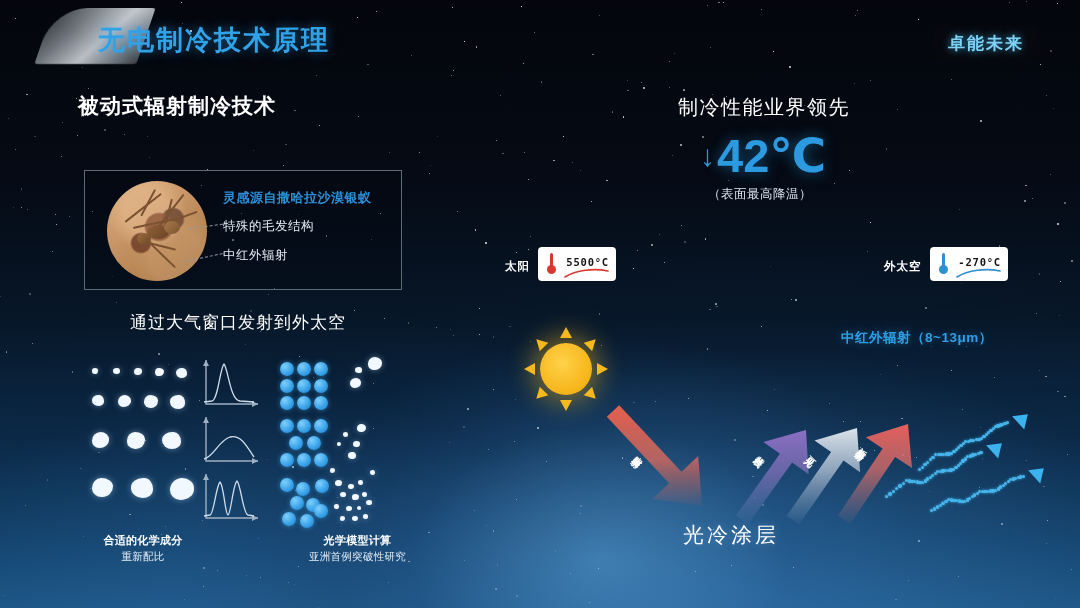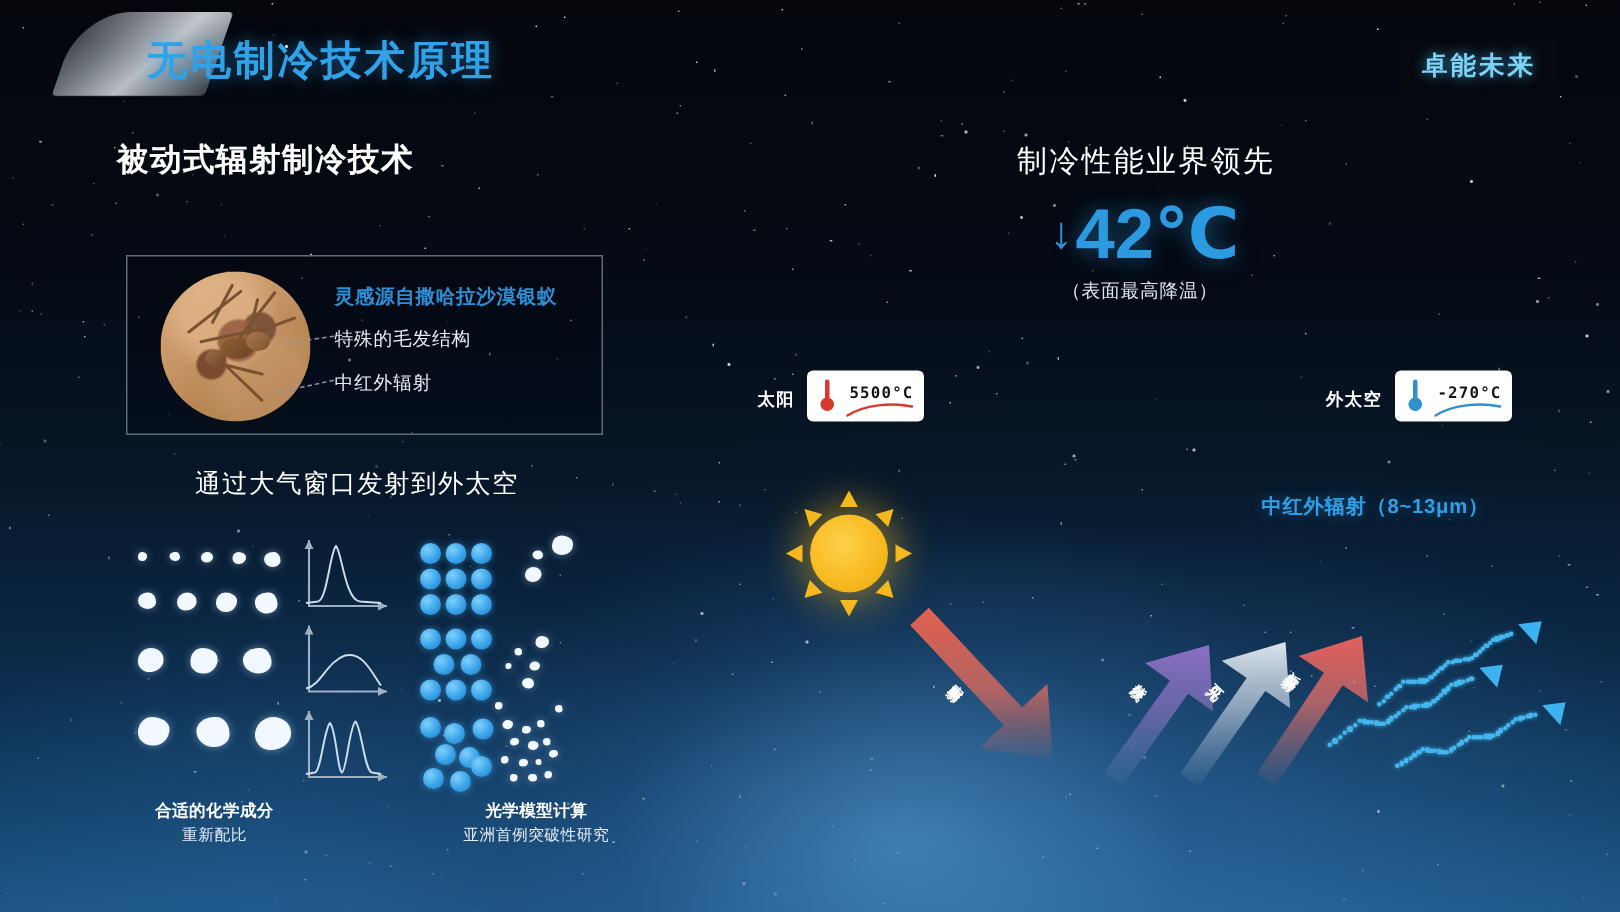--- a/index.html
+++ b/index.html
@@ -791,13 +791,14 @@
       <div class="wave-dot" style="left:1006.5px;top:479.8px"></div>
       <div class="wave-dot" style="left:1009.0px;top:478.0px"></div>
       <div class="wave-dot" style="left:1011.5px;top:477.3px"></div>
       <div class="wave-dot" style="left:1014.0px;top:476.7px"></div>
       <div class="wave-dot" style="left:1016.5px;top:476.0px"></div>
       <div class="wave-dot" style="left:1019.0px;top:475.3px"></div>
       <div class="wave-dot" style="left:1021.5px;top:474.7px"></div>
       <div class="wave-head" style="left:1030px;top:466px;transform:rotate(48deg)"></div>
     </div>
 
+  <div class="coat-label">光冷涂层</div>
 </div>
 
 </body></html>

